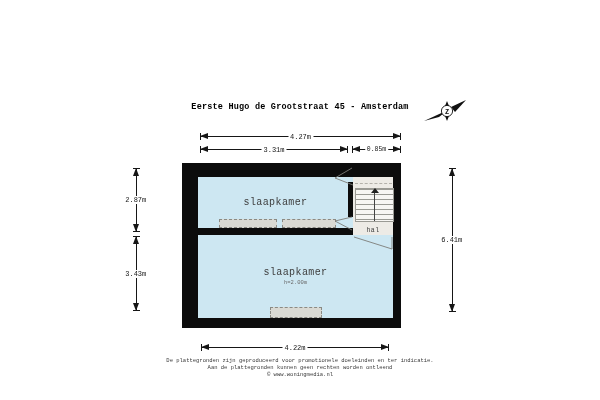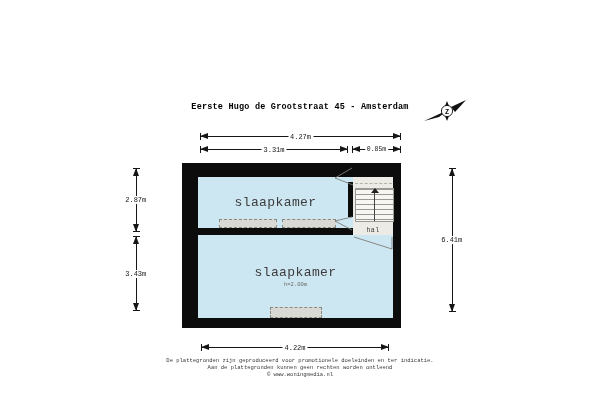--- a/index.html
+++ b/index.html
@@ -9,21 +9,21 @@
 
   
   .title-block{left:120px;top:62px;width:360px;text-align:center;}
   .title-line{font-size:8.5px;font-weight:bold;line-height:10px;color:#000;letter-spacing:.2px;}
 
   
   .plan-outer{left:182px;top:123px;width:219px;height:165px;background:var(--wall,#0c0c0c);}
   .room{background:var(--room_fill,#cde7f2);display:flex;align-items:center;justify-content:center;}
   .room-top{left:198px;top:137px;width:155px;height:51px;}
   .room-bottom{left:198px;top:195px;width:195px;height:83px;flex-direction:column;}
-  .room-label{font-size:13px;color:#3d3d3d;letter-spacing:.4px;}
+  .room-label{font-size:10px;color:#3d3d3d;letter-spacing:.4px;}
   .room-sublabel{font-size:5.5px;color:#6b6b6b;margin-top:1px;}
   .hall-area{left:353px;top:137px;width:40px;height:58px;background:var(--hall_fill,#edebe6);
              border-bottom:1px solid #8a8a84;}
   .hall-label{position:absolute;left:0;bottom:1px;width:100%;text-align:center;
               font-size:6.5px;color:#3d3d3d;letter-spacing:.4px;}
   .divider-wall{left:348px;top:142px;width:5px;height:35px;background:var(--wall,#0c0c0c);}
   .headroom-line{left:355px;top:143px;width:37px;height:0;border-top:1px dashed #b3b1aa;}
   .stairs{left:355px;top:148px;width:37px;height:32px;background:var(--stairs_fill,#f7f6f3);
           border:1px solid #9a9a94;
           background-image:repeating-linear-gradient(to bottom,#9a9a94 0,#9a9a94 1px,transparent 1px,transparent 5px);}

